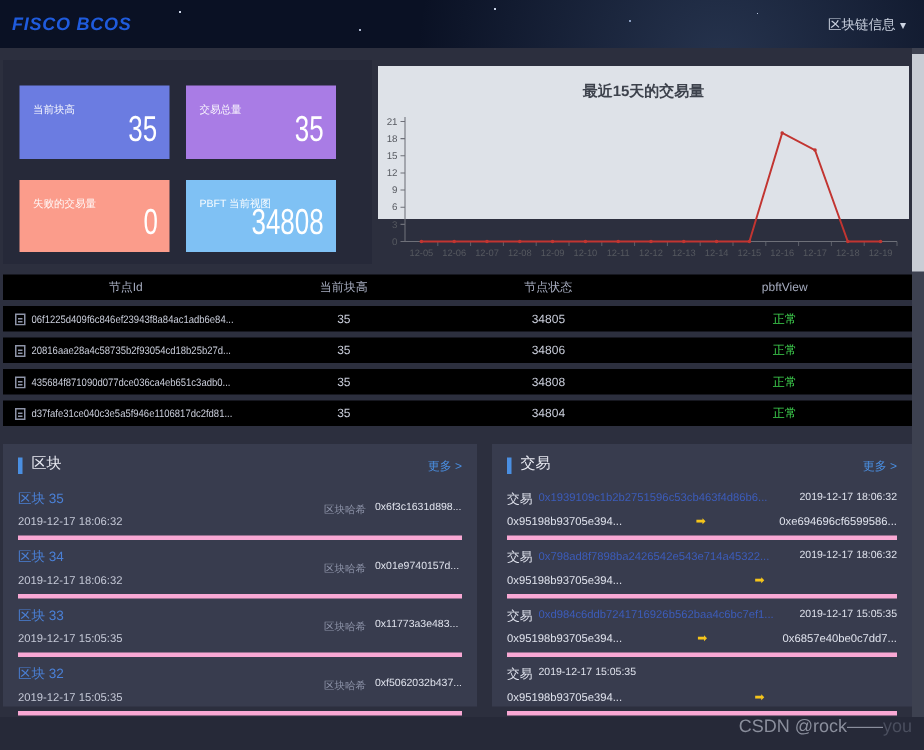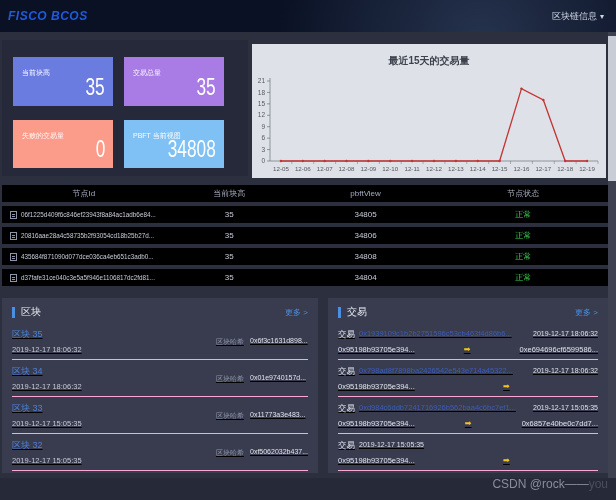--- a/index.html
+++ b/index.html
@@ -17,40 +17,40 @@
 .logo { color:#1f5bdd; font-size:12px; font-weight:bold; font-style:italic; letter-spacing:.5px; }
 .nav-item { color:#cdd4e2; font-size:9px; display:flex; align-items:center; gap:3px; cursor:pointer; }
 .caret { font-size:8px; color:#cdd4e2; }
 main { margin:8px 8px 0 2px; }
 .top { display:flex; gap:4px; }
 .cards { width:246px; height:136px; background:#262939; padding:17px 24px 8px 11px; display:grid;
   grid-template-columns:1fr 1fr; grid-template-rows:1fr 1fr; gap:14px 11px; }
 .card { position:relative; color:#fff; }
 .card-label { position:absolute; top:11px; left:9px; font-size:7px; opacity:.95; }
 .card-value { position:absolute; bottom:7px; right:8px; font-size:24px; line-height:1; transform:scaleX(.72); transform-origin:100% 100%; }
-.chart-panel { flex:1; height:134px; margin-top:4px; margin-right:2px; background:#dee2e8; }
+.chart-panel { flex:1; height:102px; margin-top:4px; margin-right:2px; background:#dee2e8; }
 .chart-title { text-align:center; color:#3d424c; font-size:10px; font-weight:bold; padding-top:10px; }
 #txchart { display:block; margin-top:7px; }
 .node-table { margin-top:7px; font-size:8px; }
 .thead { display:grid; grid-template-columns:27% 21% 24% 28%; background:#000000; color:#a6acbf; height:17px; align-items:center; text-align:center; }
 .trow { display:grid; grid-template-columns:27% 21% 24% 28%; background:#000000; color:#c9cdda; height:17px; align-items:center; text-align:center; margin-top:4px; }
 .cell-id { text-align:left; padding-left:8px; display:flex; align-items:center; gap:4px; overflow:hidden; white-space:nowrap; font-size:7.2px; }
 .cell-id .idtxt { display:inline-block; transform:scaleX(.88); transform-origin:0 50%; }
 .copy-icon { display:inline-block; width:7px; height:8px; border:1px solid #8e94a8; position:relative; flex:none; }
 .copy-icon::after { content:""; position:absolute; left:1px; top:2px; width:3px; height:1px; background:#8e94a8; box-shadow:0 2px 0 #8e94a8; }
 .status { color:#3fd34f; }
 .bottom { display:flex; gap:10px; margin-top:12px; }
 .panel { background:#383c4e; height:175px; }
 .panel.blocks { width:316px; }
 .panel.txs { flex:1; }
 .panel-head { display:flex; align-items:center; padding:8px 10px 5px 10px; }
 .bar { width:3px; height:11px; background:#4a8fe2; margin-right:6px; }
 .panel-title { color:#e8eaf2; font-size:10px; line-height:12px; flex:1; }
 .more { color:#4a8fe2; font-size:8px; cursor:pointer; }
-.item { margin:0 10px; padding:6px 0 5px 0; border-bottom:1px solid #f9a8d4;text-decoration:underline; }
+.item { margin:0 10px; padding:6px 0 5px 0; border-bottom:3px solid #f9a8d4; }
 .b-item { display:flex; align-items:center; }
 .b-left { flex:1; }
 .b-name { color:#4a80d6; font-size:9px; line-height:10px; }
 .b-time { color:#c4c8d6; font-size:7.5px; line-height:9px; margin-top:6px; }
 .b-right { display:flex; gap:6px; font-size:7px; width:92px; }
 .b-right span { white-space:nowrap; }
 .hash-label { color:#8d93a8; flex:none; }
 .hash-val { color:#dfe2ec; overflow:hidden; }
 .t-line1 { display:flex; font-size:7.5px; line-height:10px; align-items:center; }
 .t-label { color:#dfe2ec; margin-right:4px; font-size:8.5px; }
@@ -163,22 +163,22 @@
           <circle cx="313.2" cy="86" r="1.2" fill="#c23531"></circle>
           <circle cx="335.06666666666666" cy="86" r="1.2" fill="#c23531"></circle>
         </svg>
     </div>
   </section>
 
   <section class="node-table">
     <div class="thead">
       <div>节点Id</div>
       <div>当前块高</div>
+      <div>节点状态</div>
       <div>pbftView</div>
-      <div>节点状态</div>
     </div>
     <div class="trow">
       <div class="cell-id">
           <span class="copy-icon"></span>
           <span class="idtxt">06f1225d409f6c846ef23943f8a84ac1adb6e84...</span>
         </div>
       <div>35</div>
       <div>34805</div>
       <div class="status">正常</div>
     </div>

